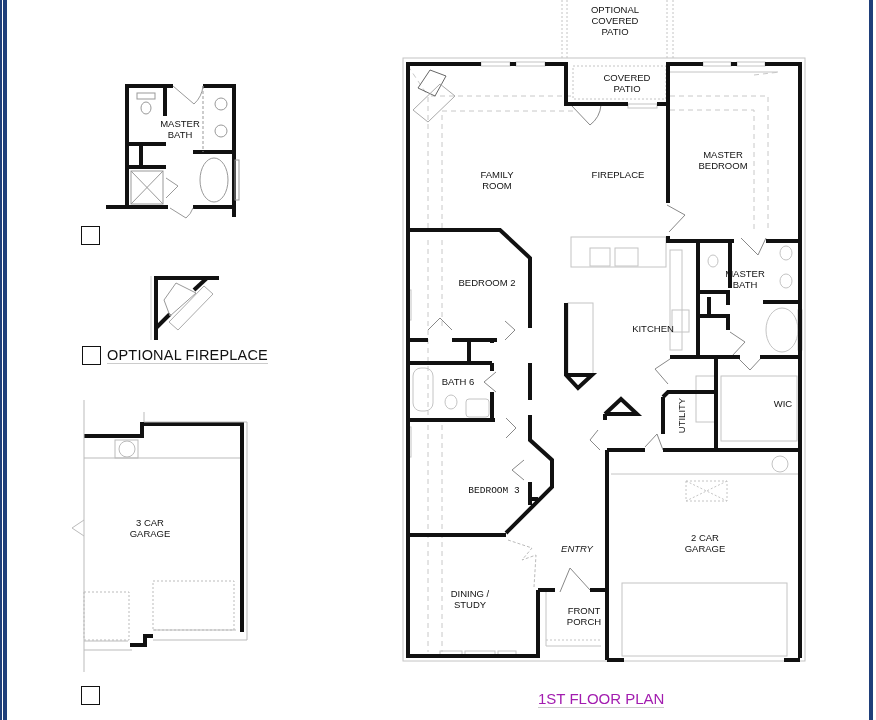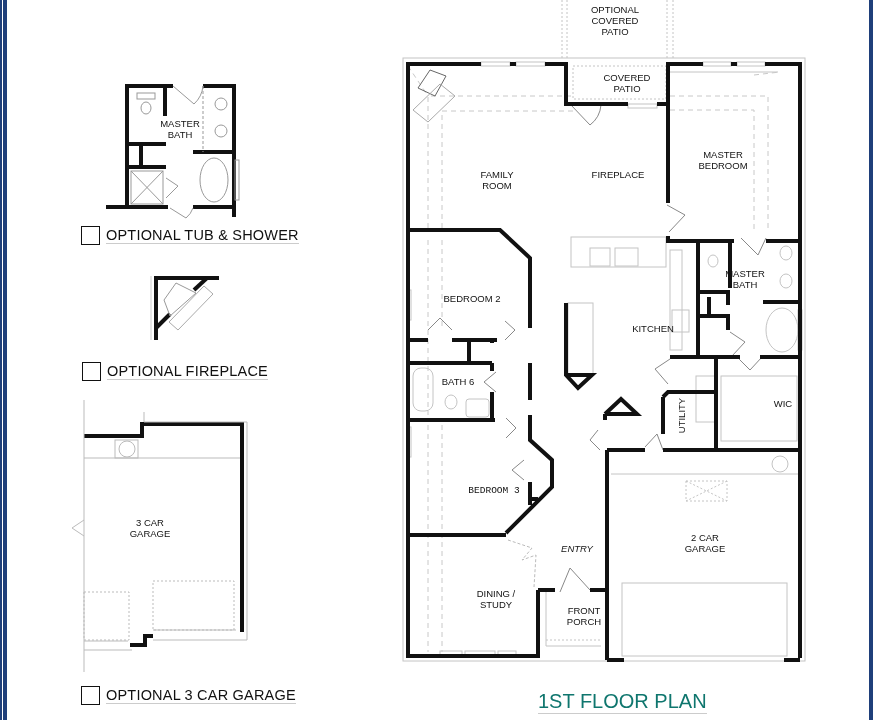--- a/index.html
+++ b/index.html
@@ -5,21 +5,21 @@
   html, body { margin: 0; padding: 0; background: #ffffff; }
   body { width: 876px; height: 720px; position: relative; overflow: hidden; font-family: "Liberation Sans", sans-serif; }
   .frame-left { position: absolute; left: 3px; top: 0; width: 4px; height: 720px; background: #1f3f7a; }
   .frame-left2 { position: absolute; left: 0; top: 0; width: 2px; height: 720px; background: #1f3f7a; }
   .frame-right { position: absolute; left: 869px; top: 0; width: 4px; height: 720px; background: #1f3f7a; }
   svg.plan { position: absolute; left: 0; top: 0; }
   .lbl { position: absolute; font-size: 9.5px; color: #111; text-align: center; line-height: 11px; white-space: pre-line; }
   .opt { position: absolute; display: flex; align-items: center; gap: 6px; }
   .chk { width: 19px; height: 19px; border: 1.5px solid #111; box-sizing: border-box; background: #fff; }
   .opt-label { font-size: 14.5px; color: #111; border-bottom: 1px solid #ccc; letter-spacing: 0.2px; }
-  .title { position: absolute; left: 538px; top: 690px; font-size: 20px; color: #0f766e; border-bottom: 1px solid #ccc; }
+  .title { position: absolute; left: 538px; top: 690px; font-size: 15px; color: #a21caf; border-bottom: 1px solid #ccc; }
 </style>
 </head>
 <body>
 
 <div class="frame-left2"></div>
 <div class="frame-left"></div>
 <div class="frame-right"></div>
 
 <svg class="plan" width="876" height="720">
 
@@ -224,50 +224,48 @@
   </g>
 </svg>
 
 <div class="lbl" style="left:150px;top:118px;width:60px;">MASTER
 BATH</div>
 <div class="lbl" style="left:120px;top:517px;width:60px;">3 CAR
 GARAGE</div>
 
 <div class="opt" style="left:81px;top:226px;">
   <div class="chk"></div>
-  <span class="opt-label">OPTIONAL TUB &amp; SHOWER</span>
 </div>
-<div class="opt" style="left:82px;top:362px;">
+<div class="opt" style="left:82px;top:346px;">
   <div class="chk"></div>
   <span class="opt-label">OPTIONAL FIREPLACE</span>
 </div>
 <div class="opt" style="left:81px;top:686px;">
   <div class="chk"></div>
-  <span class="opt-label">OPTIONAL 3 CAR GARAGE</span>
 </div>
 
 <div class="lbl" style="left:578px;top:4px;width:74px;">OPTIONAL
 COVERED
 PATIO</div>
 <div class="lbl" style="left:590px;top:72px;width:74px;">COVERED
 PATIO</div>
 <div class="lbl" style="left:462px;top:145px;width:70px;margin-top:24px;">FAMILY
 ROOM</div>
 <div class="lbl" style="left:578px;top:169px;width:80px;">FIREPLACE</div>
 <div class="lbl" style="left:688px;top:149px;width:70px;">MASTER
 BEDROOM</div>
-<div class="lbl" style="left:432px;top:277px;width:80px;margin-top:16px;">BEDROOM 2</div>
+<div class="lbl" style="left:447px;top:277px;width:80px;">BEDROOM 2</div>
 <div class="lbl" style="left:594px;top:323px;width:70px;margin-left:24px;">KITCHEN</div>
 <div class="lbl" style="left:715px;top:268px;width:60px;">MASTER
 BATH</div>
 <div class="lbl" style="left:433px;top:376px;width:50px;">BATH 6</div>
 <div class="lbl" style="left:661px;top:410px;width:40px;transform:rotate(-90deg);">UTILITY</div>
 <div class="lbl" style="left:763px;top:398px;width:40px;">WIC</div>
 <div class="lbl" style="left:454px;top:485px;width:80px;font-family:Liberation Mono, monospace;">BEDROOM 3</div>
 <div class="lbl" style="left:670px;top:532px;width:70px;">2 CAR
 GARAGE</div>
 <div class="lbl" style="left:552px;top:543px;width:50px;font-style:italic;">ENTRY</div>
-<div class="lbl" style="left:464px;top:588px;width:64px;">DINING /
+<div class="lbl" style="left:438px;top:588px;width:64px;">DINING /
 STUDY</div>
 <div class="lbl" style="left:548px;top:605px;width:72px;">FRONT
 PORCH</div>
 
 <div class="title">1ST FLOOR PLAN</div>
 
 </body></html>

